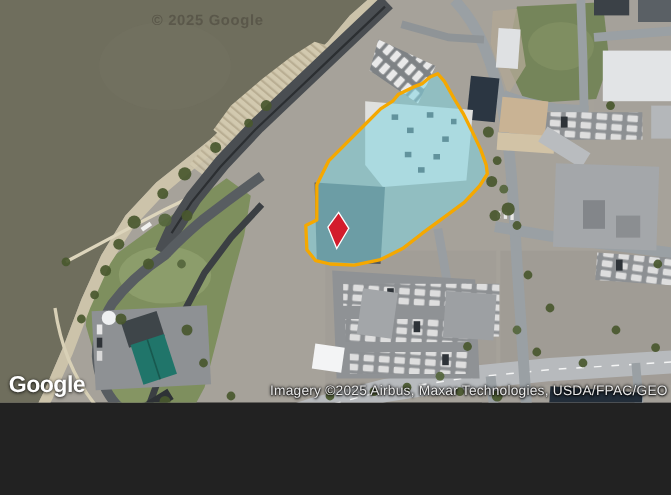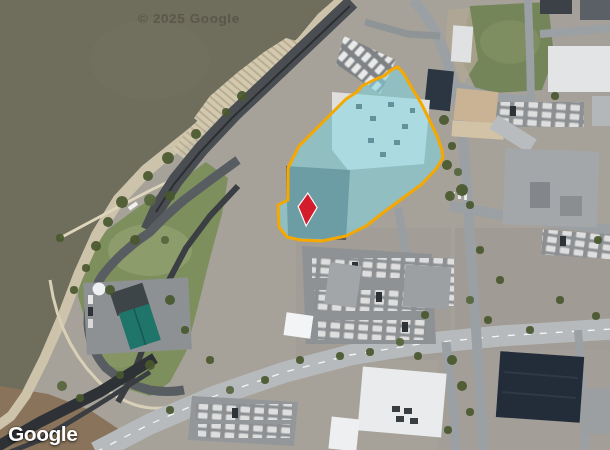--- a/index.html
+++ b/index.html
@@ -1,17 +1,17 @@
 <!DOCTYPE html>
 <html><head>
 <meta charset="utf-8">
 <style>
   html,body{margin:0;padding:0;background:#222;}
   .viewport{
-    position:relative;width:610px;height:450px;overflow:hidden;
+    position:relative;width:610px;height:366px;overflow:hidden;
     font-family:"Liberation Sans", sans-serif;
     user-select:none;
   }
   .viewport svg{position:absolute;left:0;top:0;display:block;}
   .watermark{
     position:absolute;left:138px;top:11px;
     font-size:13.5px;font-weight:bold;letter-spacing:.6px;
     color:rgba(72,70,58,0.55);
   }
   .google-logo{
@@ -264,14 +264,15 @@
   <polygon points="398,67 404,74 413,90 421,103 429,119 437,136 442,150 443,158 436,169 422,184 403,198 384,212 366,226 346,236 322,241 300,240 287,237 279,227 278,205 288,200 288,168 299,146 314,131 330,115 346,99 357,92 362,86 376,79 384,76 391,70" fill="#7fd6e2" opacity="0.55"></polygon>
   <polygon points="398,67 404,74 413,90 421,103 429,119 437,136 442,150 443,158 436,169 422,184 403,198 384,212 366,226 346,236 322,241 300,240 287,237 279,227 278,205 288,200 288,168 299,146 314,131 330,115 346,99 357,92 362,86 376,79 384,76 391,70" fill="none" stroke="#f5a800" stroke-width="3" stroke-linejoin="round"></polygon>
 
   <path d="M307,193 L317,207 L307,226 L298,207 Z" fill="#d31c2c" stroke="#ffffff" stroke-width="1.2" transform="rotate(3 307 209)"></path>
 </svg>
 
 <div class="watermark">© 2025 Google</div>
 
 <div class="google-logo">Google</div>
 
+<div class="attribution">Imagery ©2025 Airbus, Maxar Technologies, USDA/FPAC/GEO</div>
 
 </div>
 
 </body></html>

